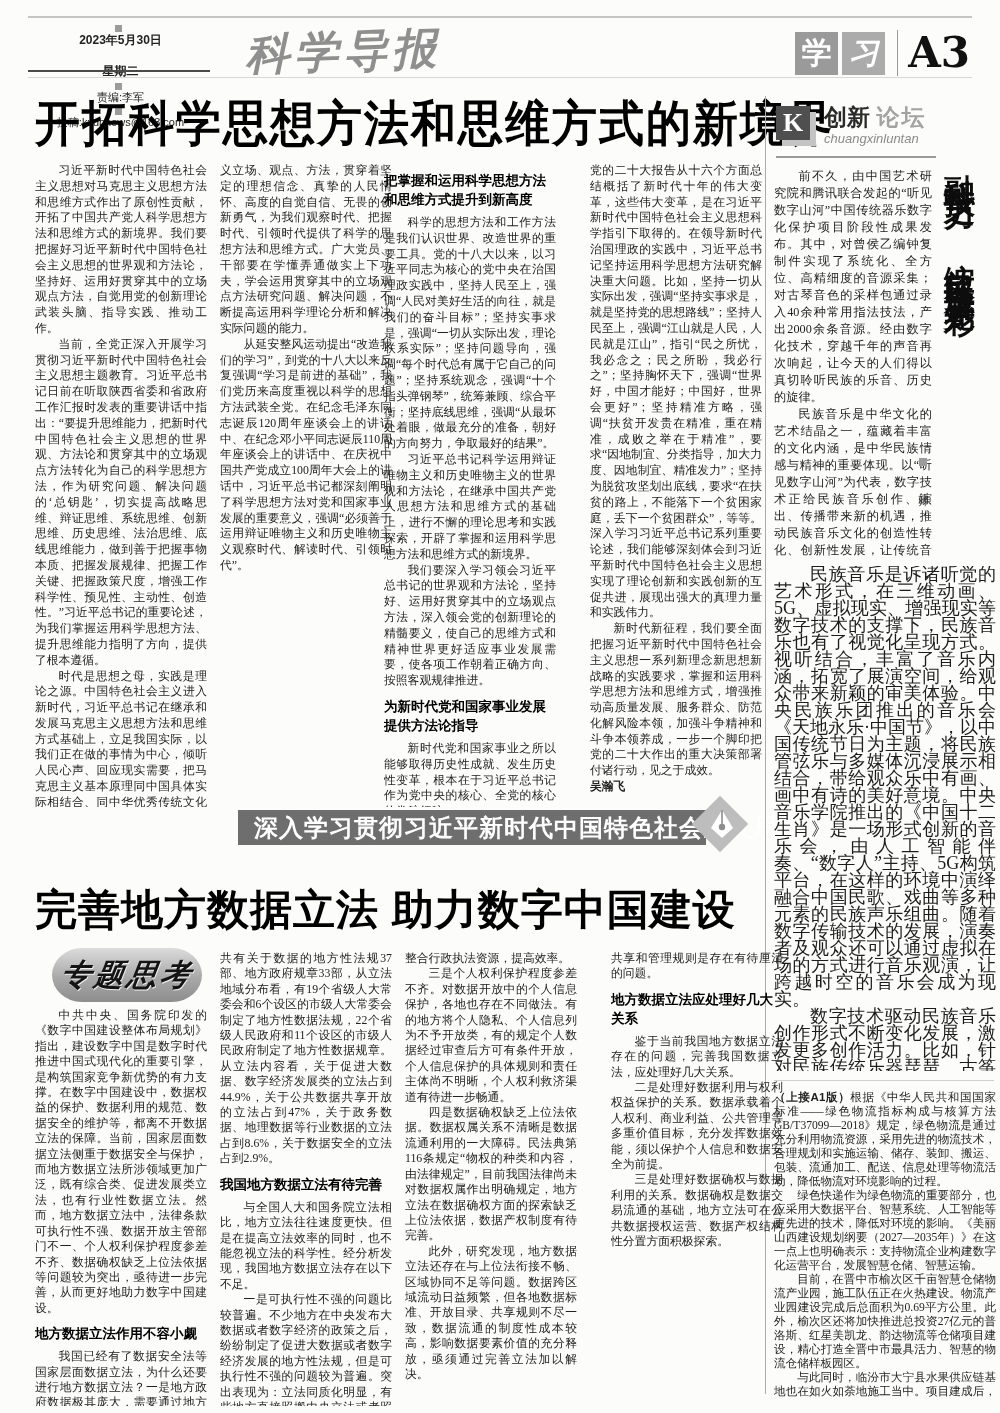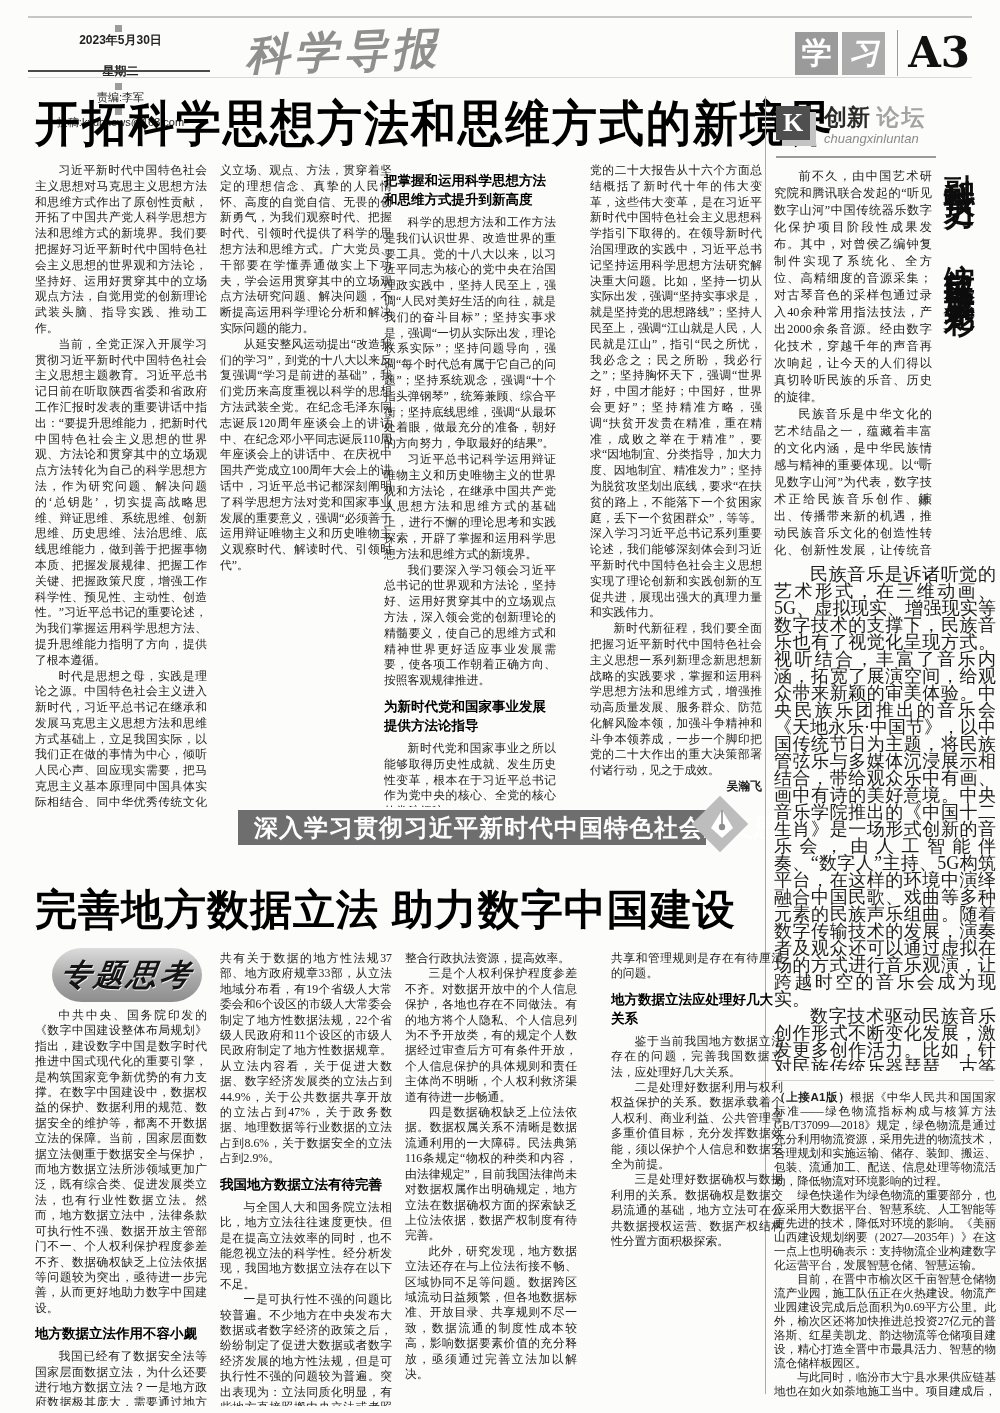--- a/index.html
+++ b/index.html
@@ -33,21 +33,21 @@
     position:absolute; left:35px; top:94px; width:727px; height:58px;
     font-family:"Liberation Sans",sans-serif; font-weight:900; font-size:45px; line-height:56px;
     color:#000; text-align:justify; text-align-last:justify; white-space:nowrap; letter-spacing:2px;
     transform:scaleY(1.08); transform-origin:top;
   }
   .col { position:absolute; overflow:hidden; font-size:11.8px; line-height:15.8px; color:#222; }
   .col p { text-indent:2em; text-align:justify; }
   .col p.noind { text-indent:0; }
   .col h3 { font-family:"Liberation Sans",sans-serif; font-weight:bold; font-size:13.5px; line-height:19px;
             margin:8px 0 6px; color:#000; }
-  .col .byline { text-align:right; font-weight:bold; font-family:"Liberation Sans",sans-serif; }
+  .col .byline { font-weight:bold; font-family:"Liberation Sans",sans-serif; }
   .c-a1-1 { left:35px;  top:163px; width:172px; height:644px; }
   .c-a1-2 { left:220px; top:163px; width:172px; height:644px; }
   .c-a1-3 { left:384px; top:163px; width:172px; height:644px; }
   .c-a1-4 { left:590px; top:163px; width:172px; height:644px; }
   
   .banner { position:absolute; left:238px; top:810px; width:468px; height:35px; background:#6e6e6e;
             color:#fff; font-family:"Liberation Sans",sans-serif; font-weight:bold; font-size:24px;
             line-height:35px; padding-left:16px; letter-spacing:1px; white-space:nowrap; }
   .banner-cap { position:absolute; left:700px; top:804px; width:40px; height:40px; background:#bdbdbd;
                 transform:rotate(45deg); }

